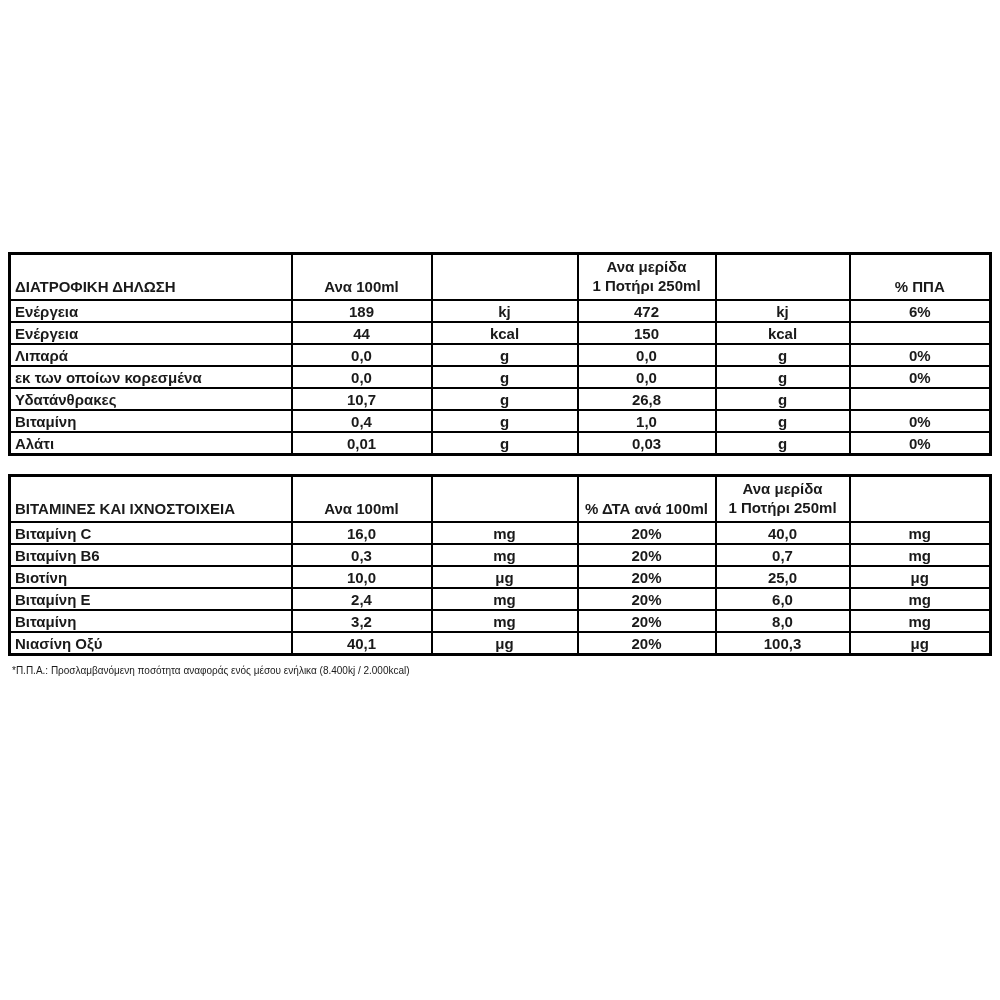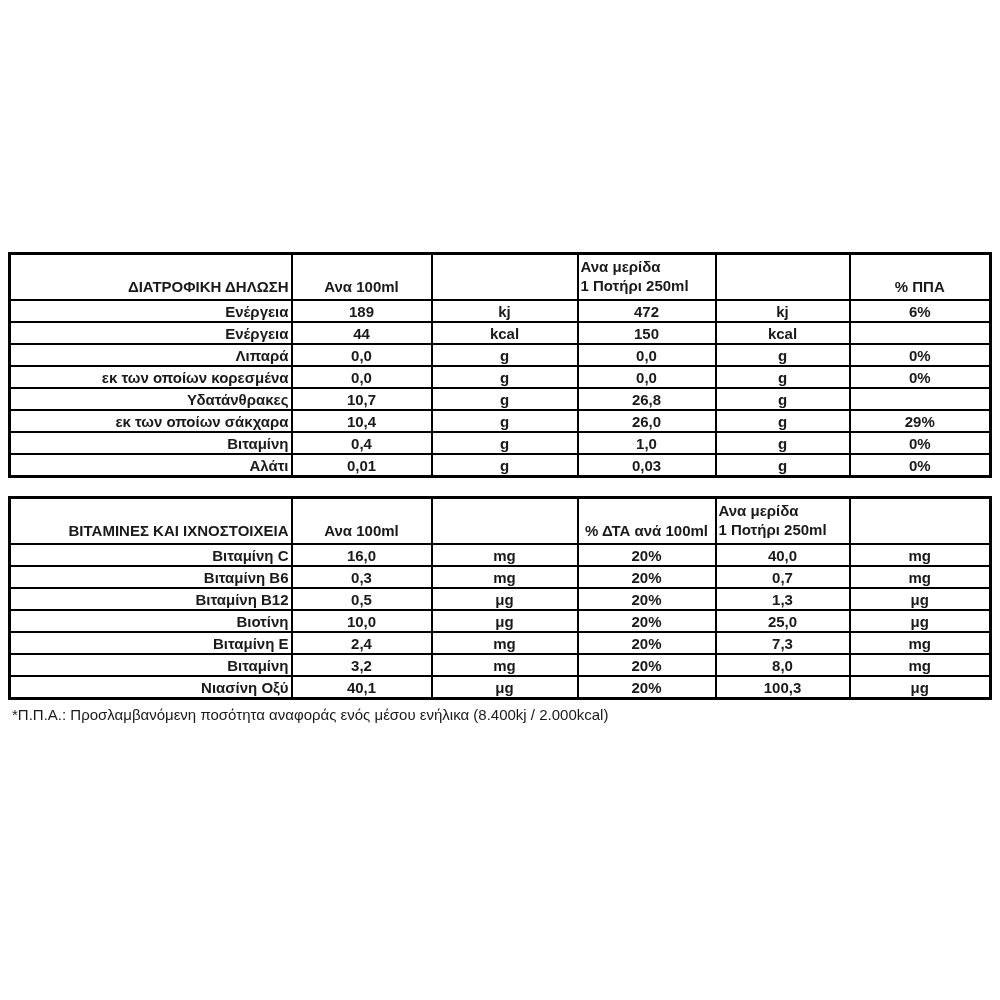--- a/index.html
+++ b/index.html
@@ -10,25 +10,25 @@
   .tables{position:absolute;left:8px;top:252px;width:981px;}
   table{
     border-collapse:collapse;table-layout:fixed;width:981px;
     border:3px solid #000;font-weight:bold;color:#1a1a1a;
   }
   td{
     border:2px solid #000;font-size:15px;height:20px;
     padding:0 2px;white-space:nowrap;overflow:hidden;vertical-align:middle;
   }
   tr.head td{height:40px;vertical-align:bottom;padding-bottom:4px;}
-  td.lbl{text-align:right;padding-left:4px;margin-left:40px;}
+  td.lbl{text-align:left;padding-left:4px;margin-left:40px;}
   td.ctr{text-align:center;}
-  .serving-head div{line-height:19px;text-align:left;}
+  .serving-head div{line-height:19px;text-align:center;}
   #vitamins-table{margin-top:18px;}
-  .footnotes{margin-top:6px;padding-left:4px;font-size:15px;font-weight:400;color:#1a1a1a;}
+  .footnotes{margin-top:6px;padding-left:4px;font-size:10px;font-weight:400;color:#1a1a1a;}
   .footnotes .fn{margin:0 0 6px 0;line-height:17px;}
 </style>
 </head>
 <body>
 
 <div class="tables">
 
   <table id="nutrition-table">
     <colgroup>
       <col style="width:282px">
@@ -84,28 +84,20 @@
     </tr>
     <tr>
       <td class="lbl">Υδατάνθρακες</td>
       <td class="ctr">10,7</td>
       <td class="ctr">g</td>
       <td class="ctr">26,8</td>
       <td class="ctr">g</td>
       <td class="ctr"></td>
     </tr>
     <tr>
-      <td class="lbl">εκ των οποίων σάκχαρα</td>
-      <td class="ctr">10,4</td>
-      <td class="ctr">g</td>
-      <td class="ctr">26,0</td>
-      <td class="ctr">g</td>
-      <td class="ctr">29%</td>
-    </tr>
-    <tr>
       <td class="lbl">Βιταμίνη</td>
       <td class="ctr">0,4</td>
       <td class="ctr">g</td>
       <td class="ctr">1,0</td>
       <td class="ctr">g</td>
       <td class="ctr">0%</td>
     </tr>
     <tr>
       <td class="lbl">Αλάτι</td>
       <td class="ctr">0,01</td>
@@ -148,41 +140,33 @@
     </tr>
     <tr>
       <td class="lbl">Βιταμίνη B6</td>
       <td class="ctr">0,3</td>
       <td class="ctr">mg</td>
       <td class="ctr">20%</td>
       <td class="ctr">0,7</td>
       <td class="ctr">mg</td>
     </tr>
     <tr>
-      <td class="lbl">Βιταμίνη B12</td>
-      <td class="ctr">0,5</td>
-      <td class="ctr">μg</td>
-      <td class="ctr">20%</td>
-      <td class="ctr">1,3</td>
-      <td class="ctr">μg</td>
-    </tr>
-    <tr>
       <td class="lbl">Βιοτίνη</td>
       <td class="ctr">10,0</td>
       <td class="ctr">μg</td>
       <td class="ctr">20%</td>
       <td class="ctr">25,0</td>
       <td class="ctr">μg</td>
     </tr>
     <tr>
       <td class="lbl">Βιταμίνη E</td>
       <td class="ctr">2,4</td>
       <td class="ctr">mg</td>
       <td class="ctr">20%</td>
-      <td class="ctr">7,3</td>
+      <td class="ctr">6,0</td>
       <td class="ctr">mg</td>
     </tr>
     <tr>
       <td class="lbl">Βιταμίνη</td>
       <td class="ctr">3,2</td>
       <td class="ctr">mg</td>
       <td class="ctr">20%</td>
       <td class="ctr">8,0</td>
       <td class="ctr">mg</td>
     </tr>

